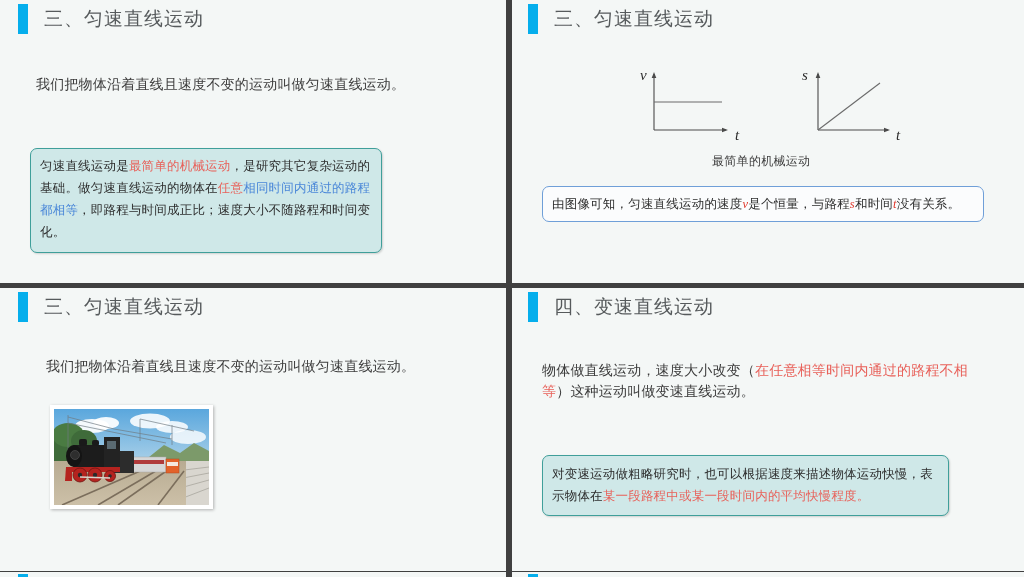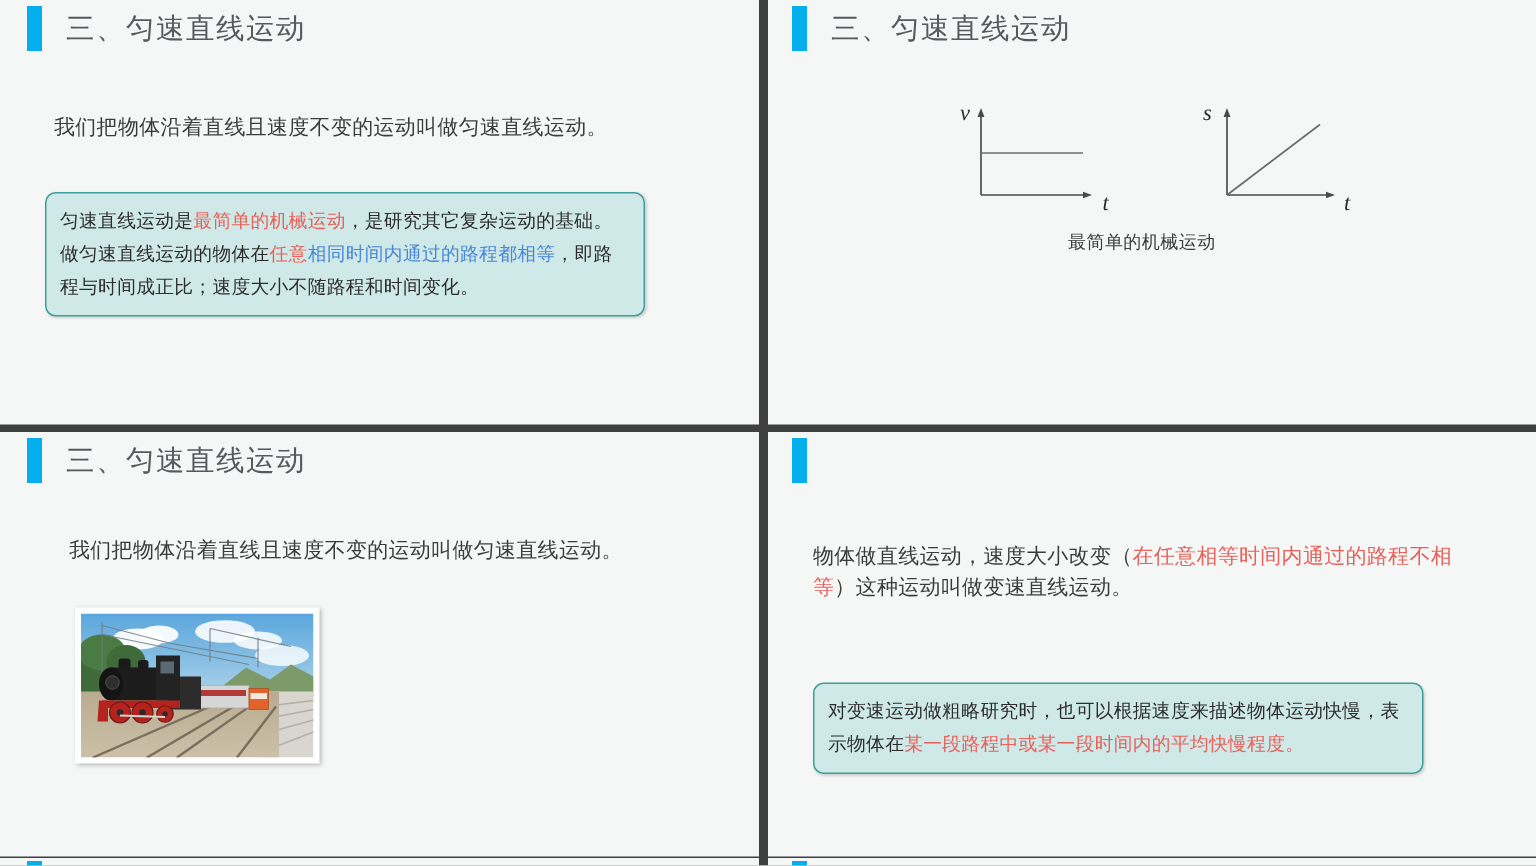--- a/index.html
+++ b/index.html
@@ -119,21 +119,21 @@
 <div id="deck">
 
   <div class="slide s1">
     <div class="title-row" style="left:18px; top:4px;">
       <div class="title-bar"></div>
       <div class="title-text">三、匀速直线运动</div>
     </div>
 
     <div class="body-text" style="left:36px; top:74px; width:430px;">我们把物体沿着直线且速度不变的运动叫做匀速直线运动。</div>
 
-    <div class="callout callout-teal" style="left:30px; top:128px; width:400px;">
+    <div class="callout callout-teal" style="left:30px; top:148px; width:352px;font-family:Liberation Mono, monospace;">
       <span>匀速直线运动是</span><span class="red">最简单的机械运动</span><span>，是研究其它复杂运动的基础。做匀速直线运动的物体在</span><span class="red">任意</span><span class="blue">相同时间内通过的路程都相等</span><span>，即路程与时间成正比；速度大小不随路程和时间变化。</span>
     </div>
   </div>
 
   <div class="slide s2">
     <div class="title-row" style="left:16px; top:4px;">
       <div class="title-bar"></div>
       <div class="title-text">三、匀速直线运动</div>
     </div>
 
@@ -157,20 +157,23 @@
           <polygon points="268,70 262,67.8 262,72.2" fill="#4a4a4a" stroke="none"></polygon>
         </g>
         <line x1="196" y1="70" x2="258" y2="23" stroke="#6b6b6b" stroke-width="1.1"></line>
         <text x="180" y="20" font-family="Liberation Serif, DejaVu Serif, serif" font-style="italic" font-size="15" fill="#2b2b2b">s</text>
         <text x="274" y="80" font-family="Liberation Serif, DejaVu Serif, serif" font-style="italic" font-size="15" fill="#2b2b2b">t</text>
       </svg>
     </div>
 
     <div class="graph-caption" style="left:200px; top:153px;">最简单的机械运动</div>
 
+    <div class="callout callout-blue" style="left:30px; top:186px; width:442px;">
+      <span>由图像可知，匀速直线运动的速度</span><span class="var">v</span><span>是个恒量，与路程</span><span class="var">s</span><span>和时间</span><span class="var">t</span><span>没有关系。</span>
+    </div>
   </div>
 
   <div class="slide s3">
     <div class="title-row" style="left:18px; top:4px;">
       <div class="title-bar"></div>
       <div class="title-text">三、匀速直线运动</div>
     </div>
 
     <div class="body-text" style="left:46px; top:68px; width:420px;">我们把物体沿着直线且速度不变的运动叫做匀速直线运动。</div>
 
@@ -264,20 +267,21 @@
 
         <path d="M12,58 L18,58 L18,72 L11,72 Z" fill="#b5231f"></path>
       </svg>
     </div>
 
   </div>
 
   <div class="slide s4">
     <div class="title-row" style="left:16px; top:4px;">
       <div class="title-bar"></div>
+      <div class="title-text">四、变速直线运动</div>
     </div>
 
     <div class="body-text" style="left:30px; top:72px; width:452px;">
       <span>物体做直线运动，速度大小改变（</span><span class="red">在任意相等时间内通过的路程不相等</span><span>）这种运动叫做变速直线运动。</span>
     </div>
 
     <div class="callout callout-teal" style="left:30px; top:167px; width:407px;">
       <span>对变速运动做粗略研究时，也可以根据速度来描述物体运动快慢，表示物体在</span><span class="red">某一段路程中或某一段时间内的平均快慢程度。</span>
     </div>
   </div>

